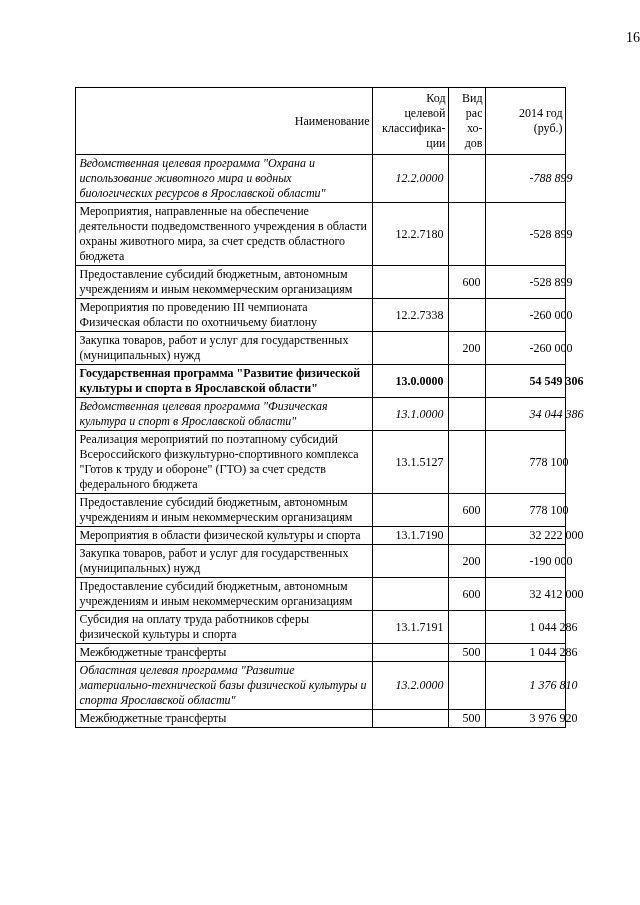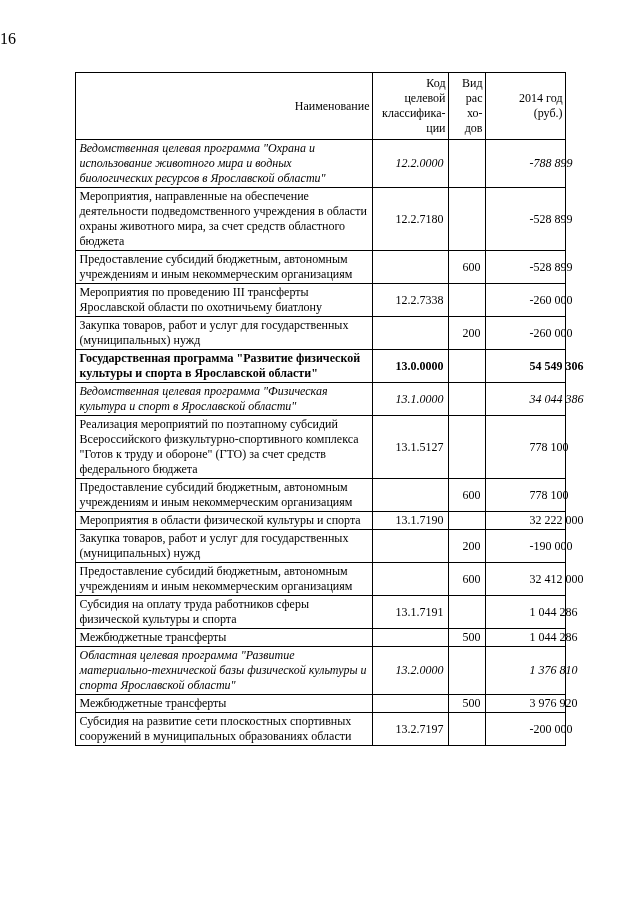--- a/index.html
+++ b/index.html
@@ -12,23 +12,23 @@
   .page {
     width: 640px;
     height: 905px;
     margin: 0 auto;
     box-sizing: border-box;
     padding-top: 30px;
     background: #ffffff;
     overflow: hidden;
   }
   .page-number {
-    text-align: left;
-    font-size: 16px;
-    margin-bottom: 24px;
+    text-align: right;
+    font-size: 14px;
+    margin-bottom: 41px;
   }
   table.budget-table {
     border-collapse: collapse;
     margin: 0 auto;
     width: 490px;
     table-layout: fixed;
   }
   .col-name   { width: 297px; }
   .col-code   { width: 76px; }
   .col-type   { width: 37px; }
@@ -108,21 +108,21 @@
   </tr>
 
   <tr>
     <td class="c-name">Предоставление субсидий бюджетным, автономным учреждениям и иным некоммерческим организациям</td>
     <td class="c-code"></td>
     <td class="c-type">600</td>
     <td class="c-amount">-528 899</td>
   </tr>
 
   <tr>
-    <td class="c-name">Мероприятия по проведению III трансферты Ярославской области по охотничьему биатлону</td>
+    <td class="c-name">Мероприятия по проведению III чемпионата Физическая области по охотничьему биатлону</td>
     <td class="c-code">12.2.7338</td>
     <td class="c-type"></td>
     <td class="c-amount">-260 000</td>
   </tr>
 
   <tr>
     <td class="c-name">Закупка товаров, работ и услуг для государственных (муниципальных) нужд</td>
     <td class="c-code"></td>
     <td class="c-type">200</td>
     <td class="c-amount">-260 000</td>
@@ -199,21 +199,15 @@
   </tr>
 
 
   <tr>
     <td class="c-name">Межбюджетные трансферты</td>
     <td class="c-code"></td>
     <td class="c-type">500</td>
     <td class="c-amount">3 976 920</td>
   </tr>
 
-  <tr>
-    <td class="c-name">Субсидия на развитие сети плоскостных спортивных сооружений в муниципальных образованиях области</td>
-    <td class="c-code">13.2.7197</td>
-    <td class="c-type"></td>
-    <td class="c-amount">-200 000</td>
-  </tr>
 </tbody>
   </table>
 </div>
 
 </body></html>

